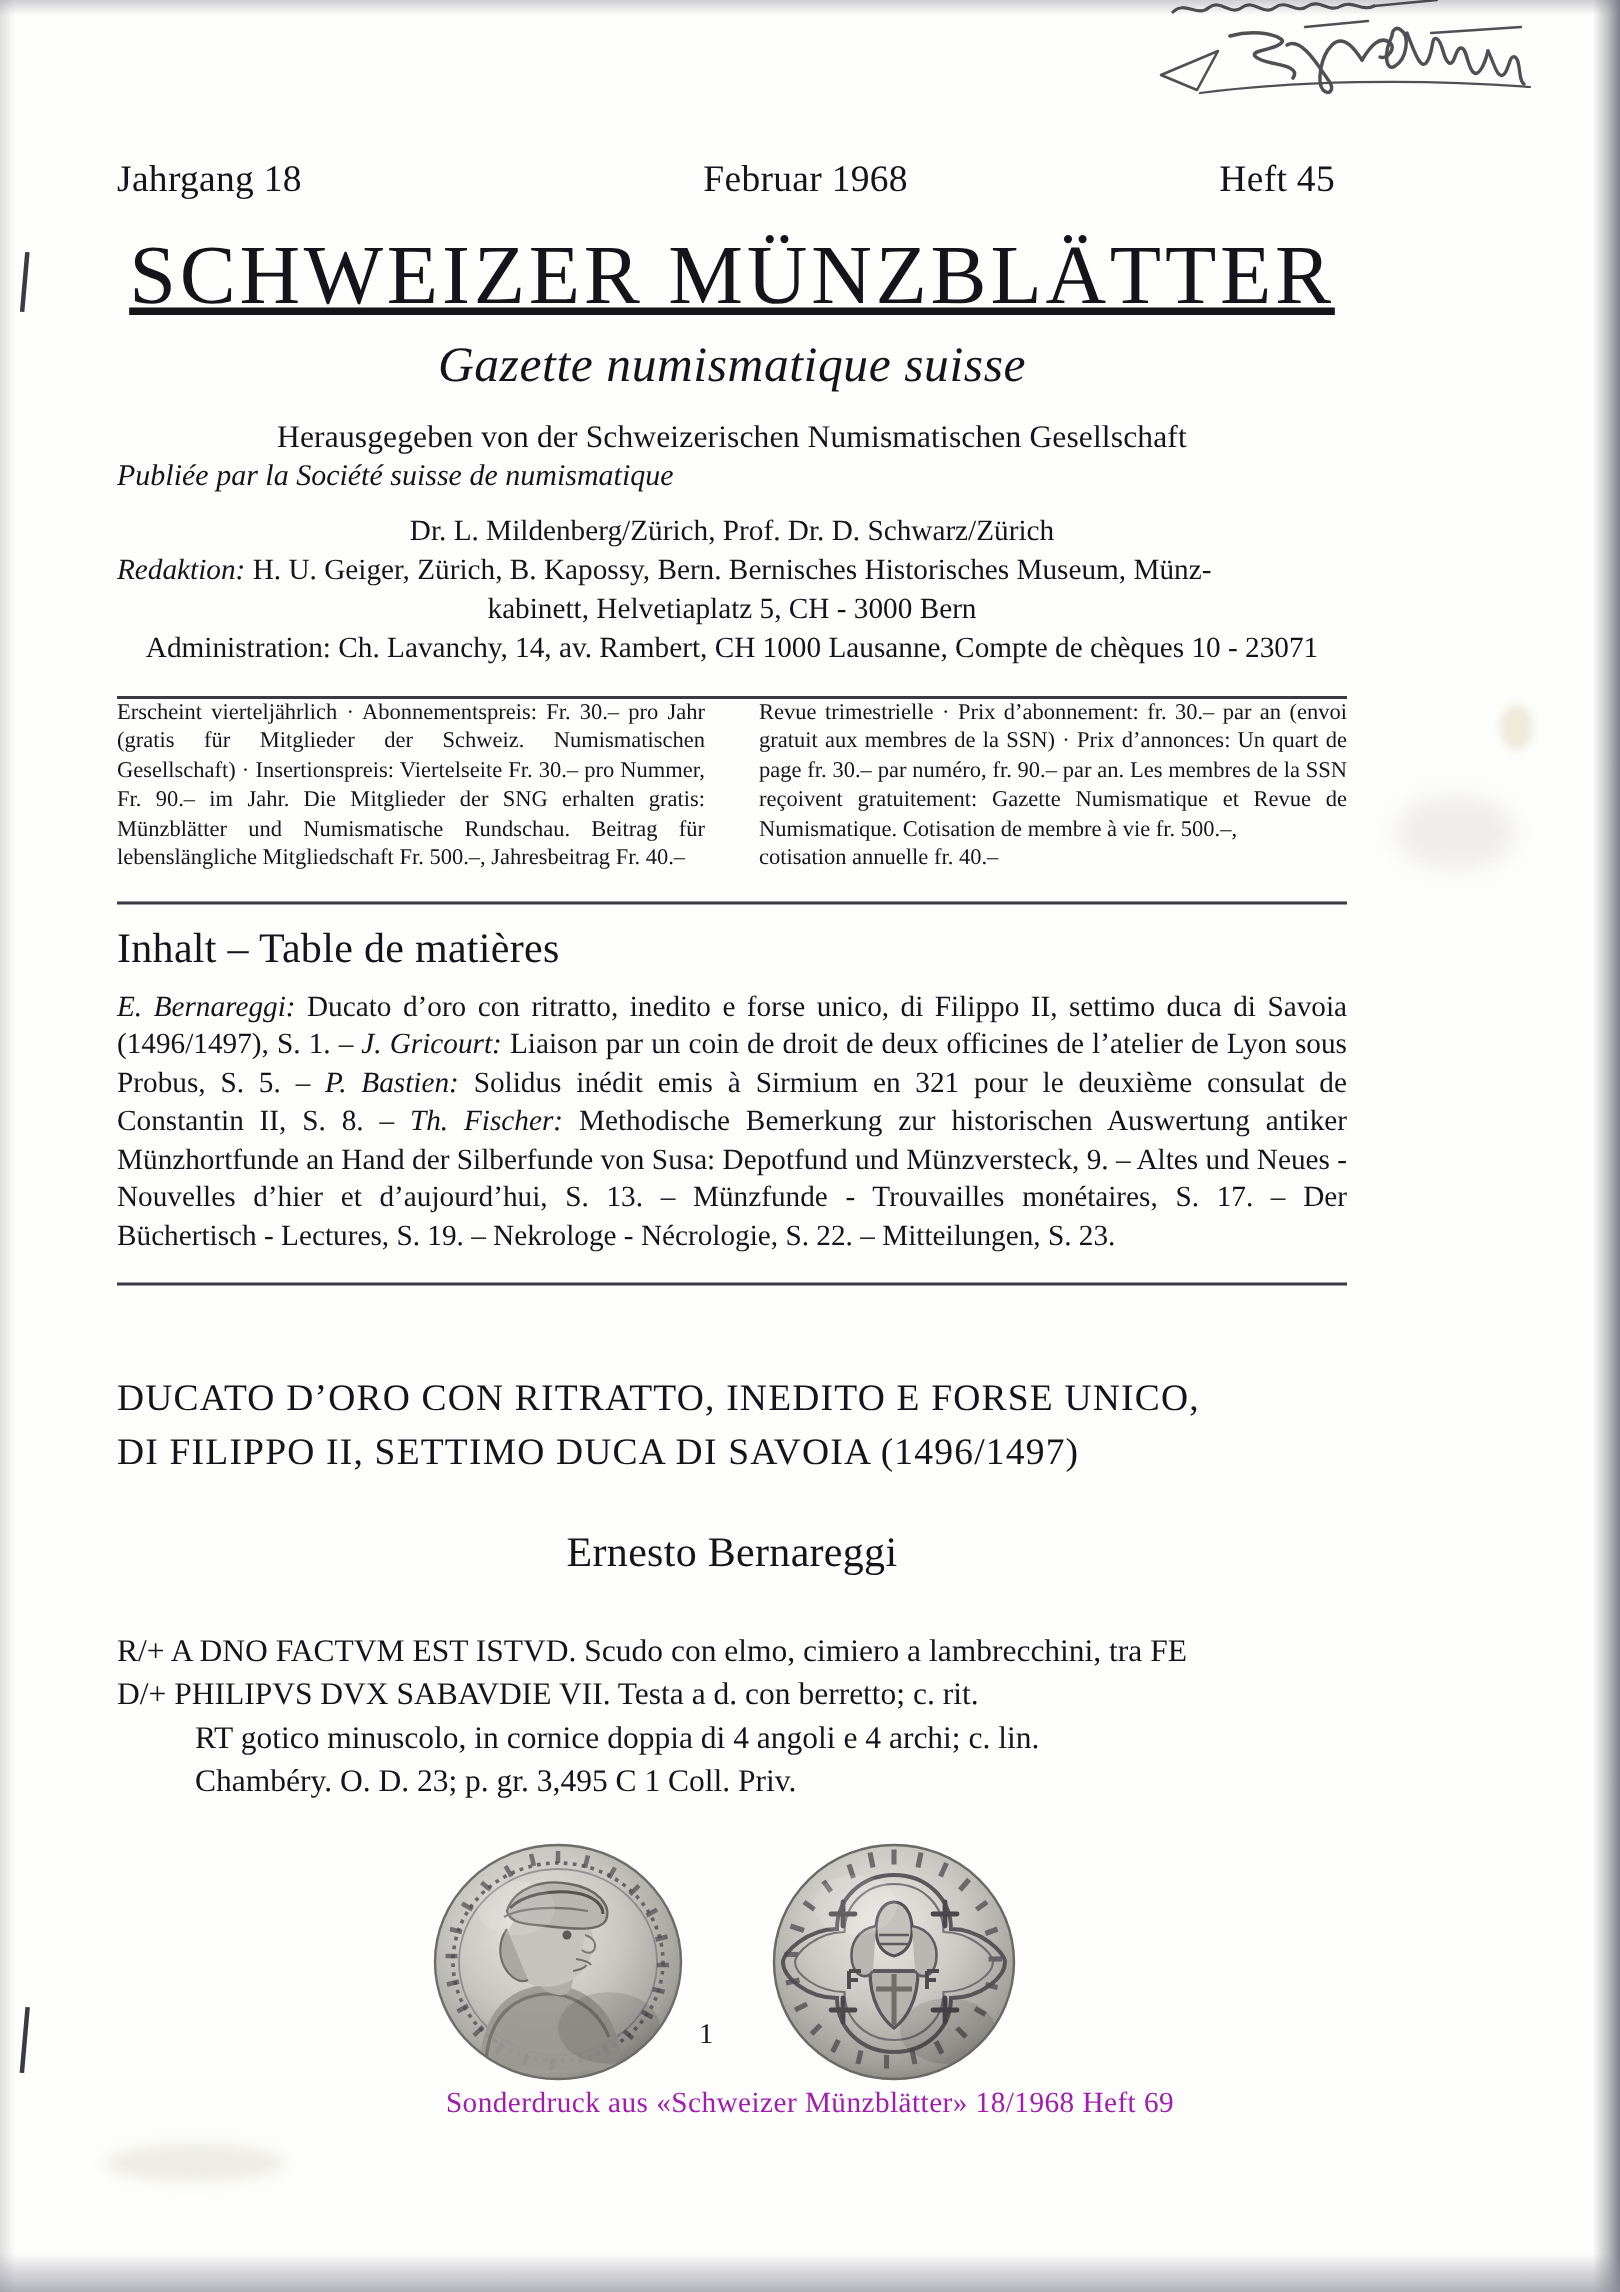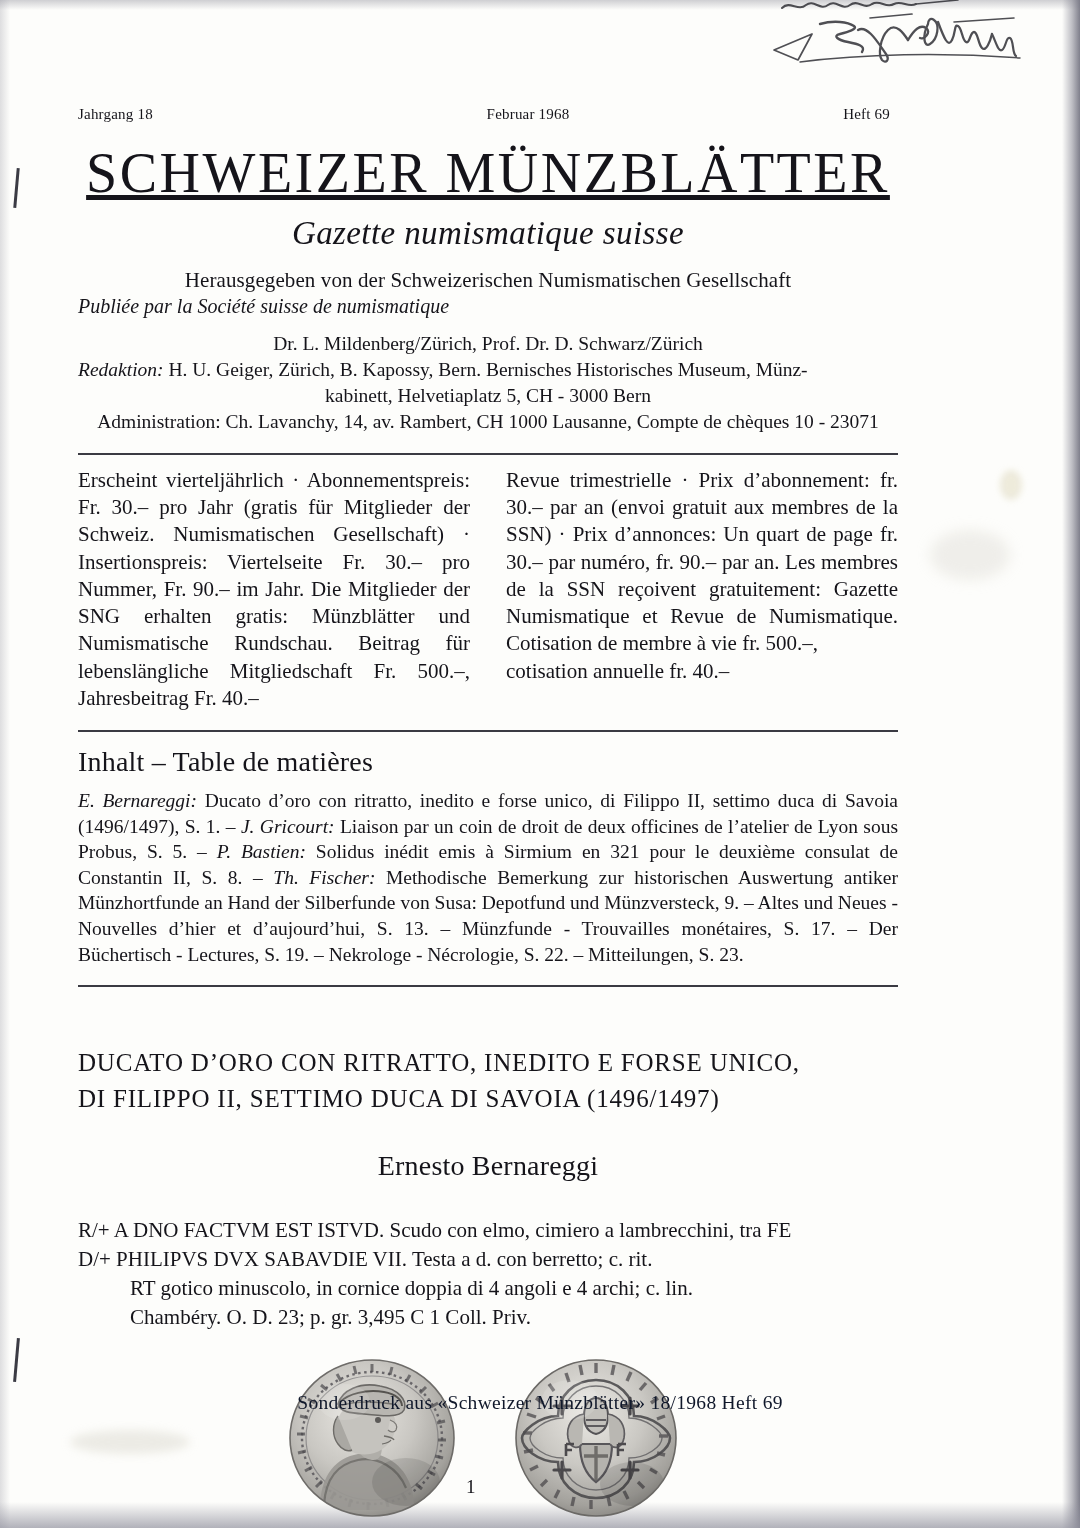--- a/index.html
+++ b/index.html
@@ -51,21 +51,21 @@
   }
 
   
   .content {
     position: absolute;
     left: 78px; top: 0; width: 820px;
   }
 
   .issue-line {
     display: flex; justify-content: space-between; align-items: baseline;
-    font-size: 15px; letter-spacing: .2px;
+    font-size: 25px; letter-spacing: .2px;
     padding-top: 106px;
   }
   .issue-line .mid { margin-left: 60px; }
   .issue-line .right { margin-right: 8px; }
 
   .masthead {
     text-align: center;
     font-size: 56px;
     letter-spacing: 2.5px;
     margin-top: 18px;
@@ -99,22 +99,22 @@
   .credits .label { font-style: italic; }
 
   hr.rule {
     border: 0; border-top: 2px solid #3a3a42;
     margin: 0; height: 0;
   }
   .rule-wrap { margin-top: 18px; }
 
   .two-col {
     display: flex;
-    margin-top: 12px;
-    font-size: 21px;
+    margin-top: 0;
+    font-size: 15px;
     line-height: 1.3;
   }
   .two-col .col {
     width: 50%;
     text-align: justify;
     text-align-last: left;
     hyphens: manual;
   }
   .two-col .col.left { padding-right: 18px; }
   .two-col .col.right { padding-left: 18px; }
@@ -174,21 +174,21 @@
     position: absolute;
     left: 388px; top: 118px;
     font-size: 19px;
   }
 
   .footer {
     position: absolute;
     left: 0; top: 1392px; width: 1080px;
     text-align: center;
     font-size: 19.5px;
-    color: #0f172a;
+    color: #a21caf;
     letter-spacing: .3px;
   }
 
   
   .stain {
     position: absolute;
     border-radius: 50%;
     pointer-events: none;
   }
   .stain.s1 { left: 1000px; top: 470px; width: 22px; height: 30px; background: rgba(208,200,160,.35); filter: blur(3px); }
@@ -227,21 +227,21 @@
       <path d="M192,28 L252,24" stroke-width="1.6"></path>
       <path d="M38,68 C100,60 180,58 258,64" stroke-width="1.5"></path>
     </g>
   </svg>
 
   <div class="content">
 
     <div class="issue-line">
       <span class="left">Jahrgang 18</span>
       <span class="mid">Februar 1968</span>
-      <span class="right">Heft 69</span>
+      <span class="right">Heft 45</span>
     </div>
 
     <div class="masthead">SCHWEIZER MÜNZBLÄTTER</div>
     <div class="subtitle-fr">Gazette numismatique suisse</div>
     <div class="pub-de">Herausgegeben von der Schweizerischen Numismatischen Gesellschaft</div>
     <div class="pub-fr">Publiée par la Société suisse de numismatique</div>
 
     <div class="credits">
       <div class="row">Dr. L. Mildenberg/Zürich, Prof. Dr. D. Schwarz/Zürich</div>
       <div class="row l1"><span class="label">Redaktion:</span><span> H. U. Geiger, Zürich, B. Kapossy, Bern. Bernisches Historisches Museum, Münz-</span></div>

